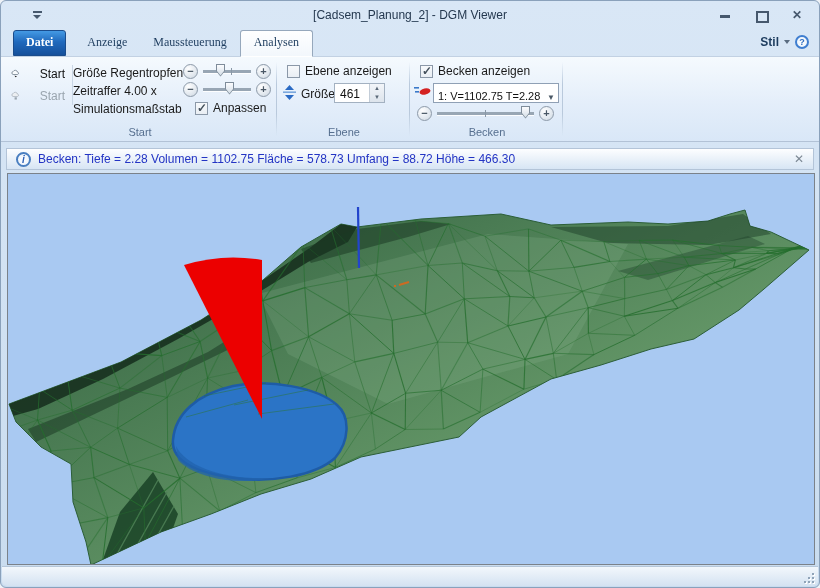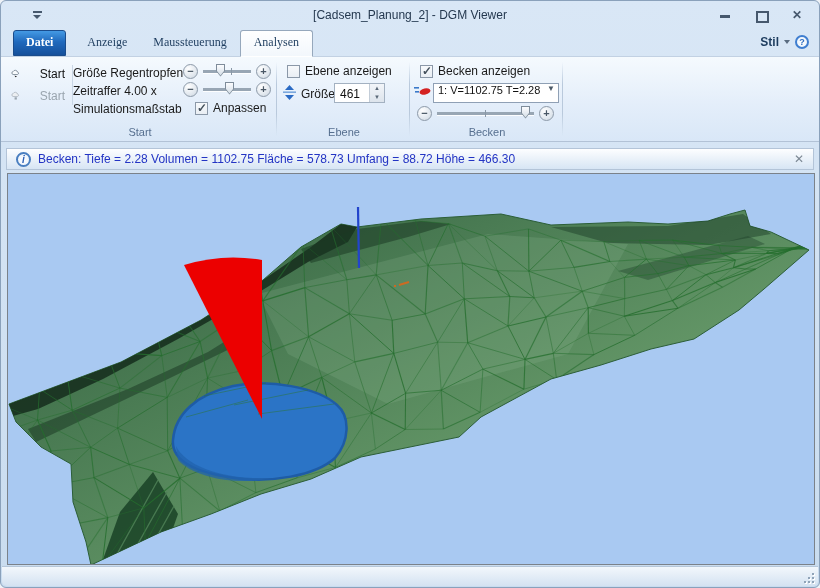--- a/index.html
+++ b/index.html
@@ -68,21 +68,21 @@
   .checkrow { position:absolute; display:flex; align-items:center; gap:5px; cursor:pointer; }
   .checkbox { width:13px; height:13px; border:1px solid #8b98a8; background:linear-gradient(#f7f9fb,#e9eef4); position:relative; flex:none; }
   .checkbox.checked::after { content:"✓"; position:absolute; left:1px; top:-2px; font-size:12px; font-weight:bold; color:#44505c; }
   .checkrow .cb-label { font-size:12px; color:#1a1a1a; white-space:nowrap; }
   
   .spinbox { position:absolute; width:51px; height:20px; border:1px solid #a3b1c1; background:#fff; display:flex; }
   .spin-value { flex:1; font-size:12px; color:#111; padding:3px 0 0 5px; }
   .spin-btns { width:15px; border-left:1px solid #c3cdd8; display:flex; flex-direction:column; background:linear-gradient(#f2f5f9,#dde4ec); }
   .spin-up,.spin-down { flex:1; font-size:6px; color:#5a6878; text-align:center; line-height:9px; cursor:pointer; }
   
-  .combobox { position:absolute; width:126px; height:20px; border:1px solid #8fa0b5; background:#fff; display:flex; align-items:flex-start; cursor:pointer; }
+  .combobox { position:absolute; width:126px; height:20px; border:1px solid #8fa0b5; background:#fff; display:flex; align-items:flex-end; cursor:pointer; }
   .combo-text { flex:1; font-size:11px; color:#111; padding-left:4px; white-space:nowrap; overflow:hidden; }
   .combo-arrow { width:14px; text-align:center; font-size:8px; color:#4a5866; }
   
   .mini-icon { position:absolute; width:15px; height:15px; }
   
   .infobar { position:absolute; top:147px; left:5px; right:5px; height:22px;
     background:linear-gradient(#fdfeff,#d7e5f4); border:1px solid #b3c4d8; display:flex; align-items:center; }
   .info-icon { width:15px; height:15px; margin:0 7px 0 9px; border-radius:50%; border:2px solid #4a7fc0;
     background:radial-gradient(#ffffff,#eaf2fb); color:#2d62b8; font-size:10px; font-weight:bold; font-style:italic;
     text-align:center; line-height:11px; flex:none; }

